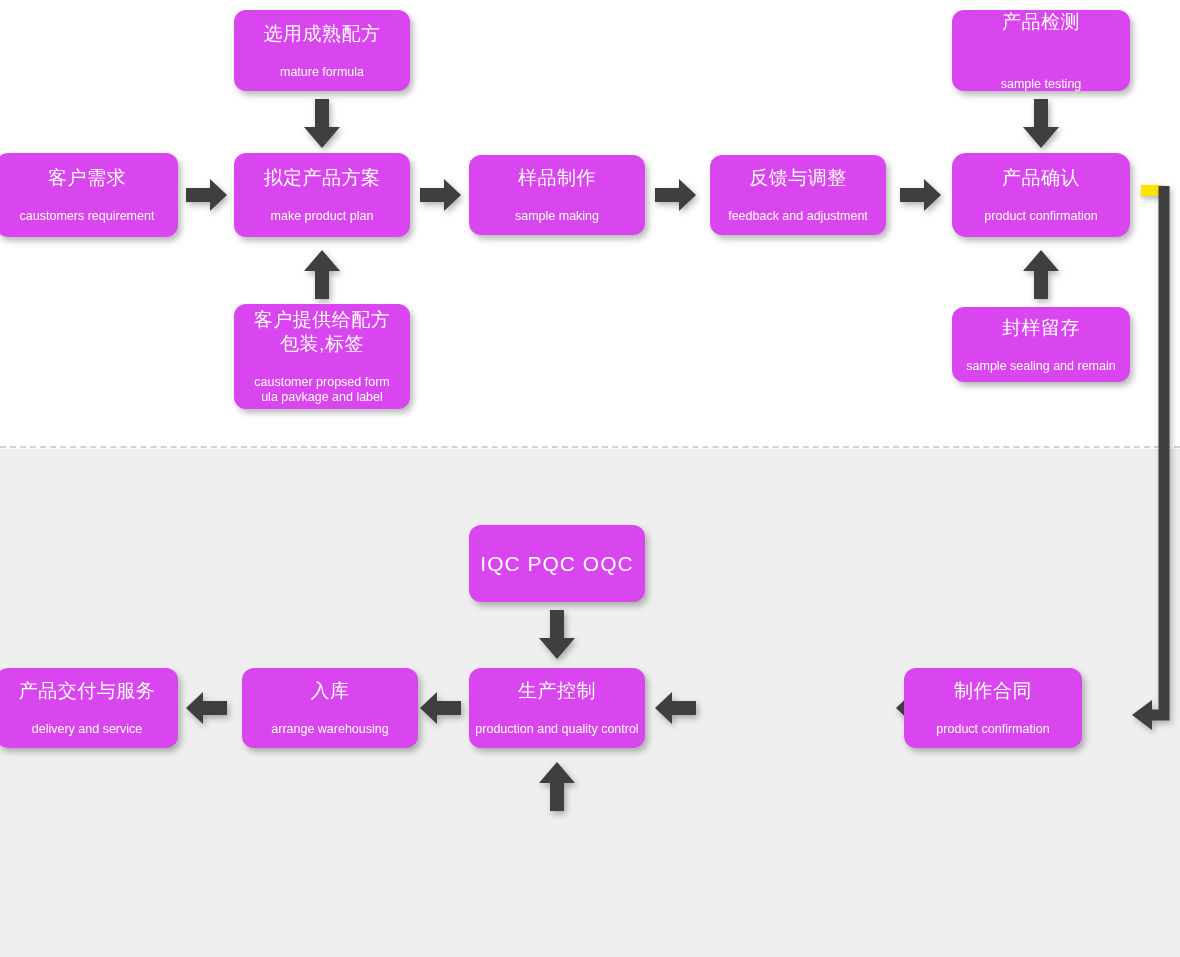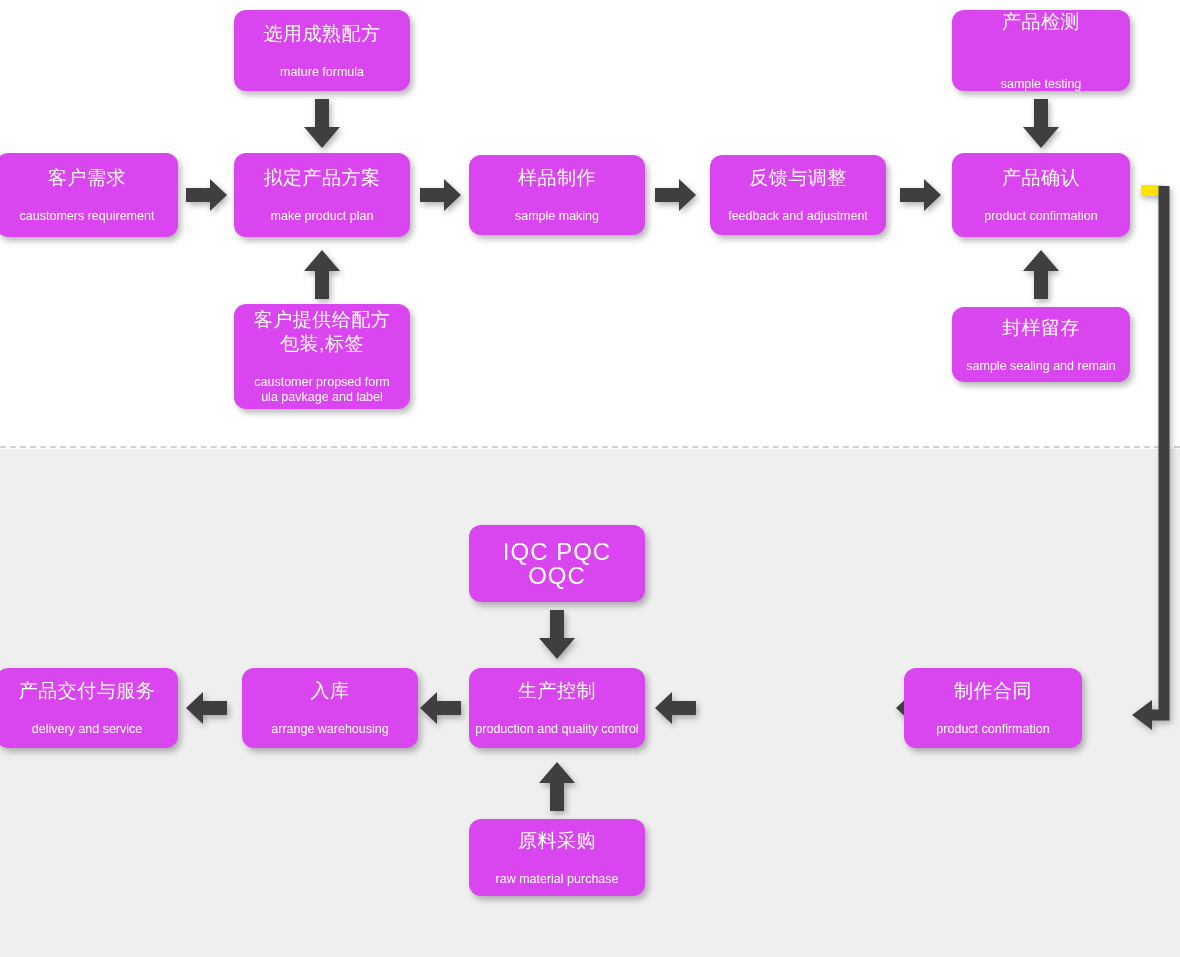--- a/index.html
+++ b/index.html
@@ -41,21 +41,21 @@
     white-space:pre-line;
     font-weight:400;
   }
   .node .en{
     font-size:12.5px;
     line-height:15px;
     margin-top:19px;
     white-space:pre-line;
     font-weight:400;
   }
-  .node.solo .cn{font-size:24px;letter-spacing:1px;}
+  .node.solo .cn{font-size:21px;letter-spacing:1px;}
 
   
   .arrow{position:absolute;filter:drop-shadow(2px 3px 3px rgba(0,0,0,.3));}
   .arrow svg{display:block;}
 
   
   .conn{position:absolute;filter:drop-shadow(2px 3px 3px rgba(0,0,0,.28));}
   .conn svg{display:block;}
   .yellow-stub{
     position:absolute;
@@ -131,21 +131,21 @@
     <div class="cn">反馈与调整</div>
     <div class="en">feedback and adjustment</div>
   </div>
 
   <div class="arrow" style="left:900px;top:178px;width:42px;height:34px;">
     <svg width="42" height="34" viewBox="0 0 42 34">
       <polygon points="0,10 24,10 24,1 41,17 24,33 24,24 0,24" fill="#3f3f3f"></polygon>
     </svg>
   </div>
 
-  <div class="node" style="left:952px;top:153px;width:178px;height:84px;">
+  <div class="node" style="left:952px;top:153px;width:178px;height:84px;border-radius:14px;">
     <div class="cn">产品确认</div>
     <div class="en">product confirmation</div>
   </div>
 
   <div class="yellow-stub" style="left:1141px;top:185px;width:22px;height:11px;"></div>
 
   <div class="conn" style="left:1128px;top:184px;width:52px;height:550px;">
     <svg width="52" height="550" viewBox="0 0 52 550">
       <path d="M36,2 L36,531 L20,531" stroke="#3f3f3f" stroke-width="11" fill="none"></path>
       <polygon points="24,516 24,546 4,531" fill="#3f3f3f"></polygon>
@@ -230,18 +230,14 @@
     <div class="cn">制作合同</div>
     <div class="en">product confirmation</div>
   </div>
 
   <div class="arrow" style="left:538px;top:762px;width:38px;height:50px;">
     <svg width="38" height="50" viewBox="0 0 38 50">
       <polygon points="19,0 37,21 26,21 26,49 12,49 12,21 1,21" fill="#3f3f3f"></polygon>
     </svg>
   </div>
 
-  <div class="node" style="left:469px;top:819px;width:176px;height:77px;">
-    <div class="cn">原料采购</div>
-    <div class="en">raw material purchase</div>
-  </div>
 
 </div>
 
 </body></html>

